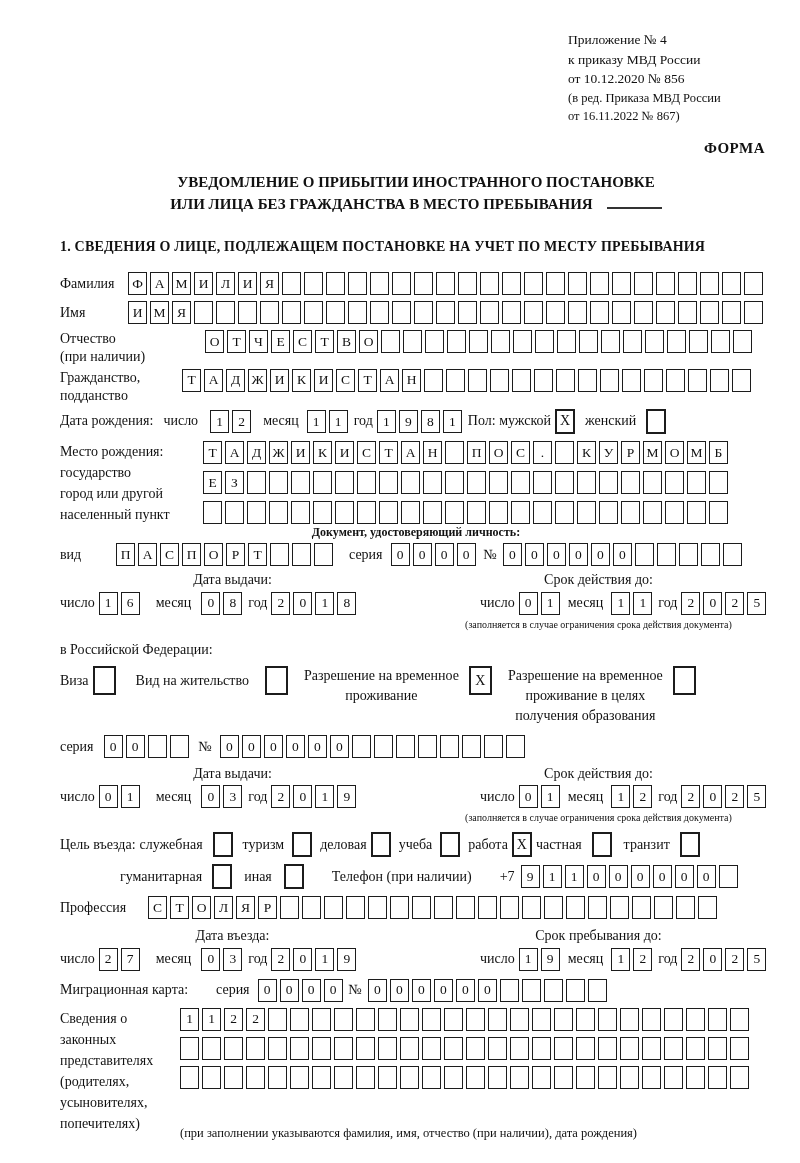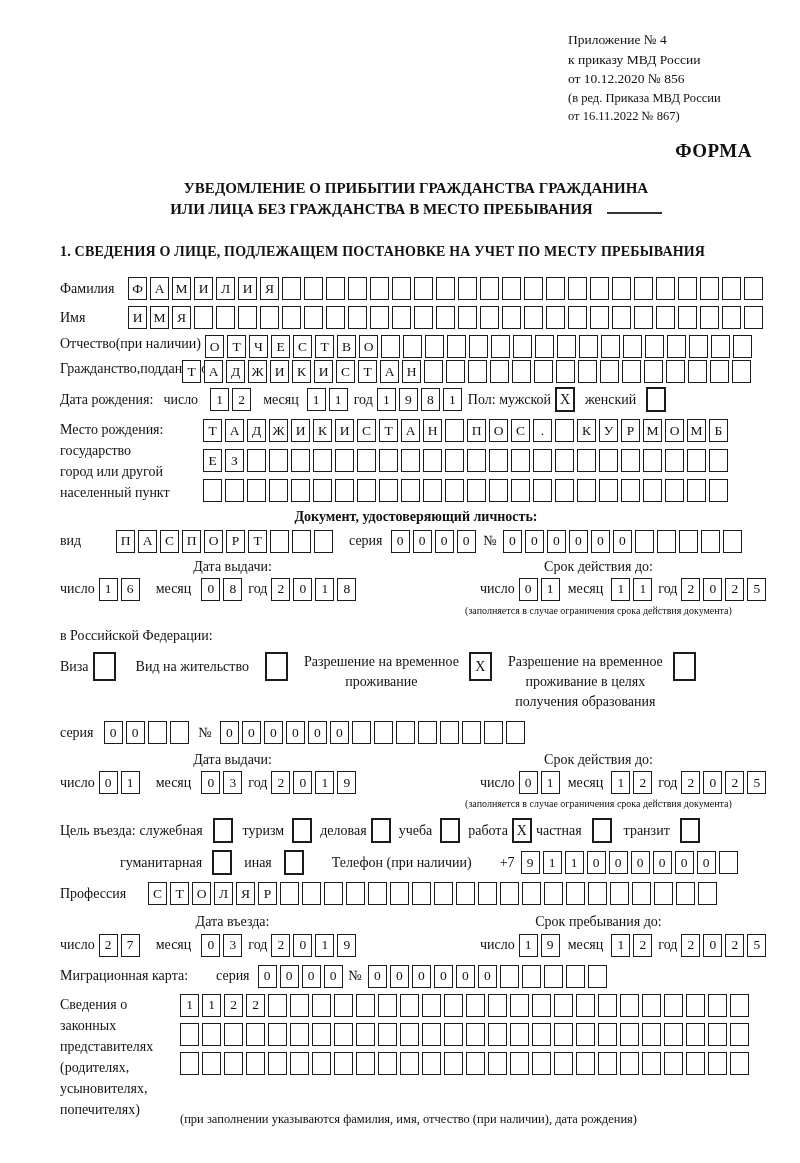--- a/index.html
+++ b/index.html
@@ -7,32 +7,32 @@
   body {
     height: 1163px; overflow: hidden; color: #111;
     font-family: "Liberation Serif", "DejaVu Serif", serif;
     font-size: 14px; line-height: 1.3;
   }
   .page { padding: 30px 28px 10px 60px; width: 800px; }
 
   
   .hdr { width: 196px; margin-left: auto; margin-right: 8px; font-size: 13.5px; line-height: 1.45; }
   .hdr .rev { font-size: 12.5px; }
-  .forma { text-align: right; font-weight: bold; font-size: 19px; margin: 14px 20px 0 0; letter-spacing: .5px; }
+  .forma { text-align: right; font-weight: bold; font-size: 15px; margin: 14px 7px 0 0; letter-spacing: .5px; }
 
   
   .title { text-align: center; font-weight: bold; font-size: 15px; margin-top: 14px; line-height: 1.45; }
   .uline { display: inline-block; width: 55px; border-bottom: 2px solid #333; margin-left: 14px; vertical-align: baseline; }
   .sech { font-weight: bold; font-size: 14px; margin-top: 22px; letter-spacing: .2px; }
 
   
   .row { display: flex; align-items: center; margin-top: 6px; }
   .lbl { flex: none; }
   .w68 { width: 68px; } .w122 { width: 122px; } .w145 { width: 145px; }
-  .lblcol { display: flex; flex-direction: row; flex: none; }
+  .lblcol { display: flex; flex-direction: column; flex: none; }
   .top { align-items: flex-start; }
 
   
   .cells { display: inline-flex; gap: 3px; flex: none; }
   .cell {
     width: 19px; height: 23px; border: 1.7px solid #1c1c1c; flex: none;
     display: flex; align-items: center; justify-content: center;
     font-size: 13.5px; background: #fff;
   }
   .checkbox {
@@ -48,21 +48,21 @@
   
   .twocol { display: flex; align-items: flex-start; margin-top: 7px; }
   .twocol .labels { flex: none; line-height: 21px; }
   .twocol .cellrows { display: flex; flex-direction: column; }
   .bp .labels { width: 143px; }
   .bp .cellrows { gap: 7px; }
   .reps { margin-top: 6px; }
   .reps .labels { width: 120px; line-height: 21px; }
   .reps .cellrows { gap: 6px; }
 
-  .dochead { text-align: center; font-weight: bold; margin-top: 5px; font-size: 14px; }
+  .dochead { text-align: center; font-weight: bold; font-size: 12px; }
 
   
   .dates { display: flex; margin-top: 5px; gap: 20px; }
   .dates .dcol { display: flex; flex-direction: column; }
   .dates .dcol.l { width: 345px; flex: none; }
   .dates .dcol.r { flex: 1; justify-content: flex-end; }
   .dtitle { text-align: center; margin-bottom: 2px; }
   .dline { display: flex; align-items: center; }
   .dnote { font-size: 10px; text-align: center; margin-top: 3px; white-space: nowrap; }
 
@@ -80,21 +80,21 @@
   <div class="hdr">
     <div>Приложение № 4</div>
     <div>к приказу МВД России</div>
     <div>от 10.12.2020 № 856</div>
     <div class="rev">(в ред. Приказа МВД России</div>
     <div class="rev">от 16.11.2022 № 867)</div>
   </div>
   <div class="forma">ФОРМА</div>
 
   <div class="title">
-    <div>УВЕДОМЛЕНИЕ О ПРИБЫТИИ ГРАЖДАНСТВА ГРАЖДАНИНА</div>
+    <div>УВЕДОМЛЕНИЕ О ПРИБЫТИИ ИНОСТРАННОГО ПОСТАНОВКЕ</div>
     <div>
       <span>ИЛИ ЛИЦА БЕЗ ГРАЖДАНСТВА В МЕСТО ПРЕБЫВАНИЯ</span><span class="uline"></span>
     </div>
   </div>
 
   <div class="sech">1. СВЕДЕНИЯ О ЛИЦЕ, ПОДЛЕЖАЩЕМ ПОСТАНОВКЕ НА УЧЕТ ПО МЕСТУ ПРЕБЫВАНИЯ</div>
 
   <div class="row" style="margin-top:16px">
     <span class="lbl w68">Фамилия</span>
     <span class="cells">

